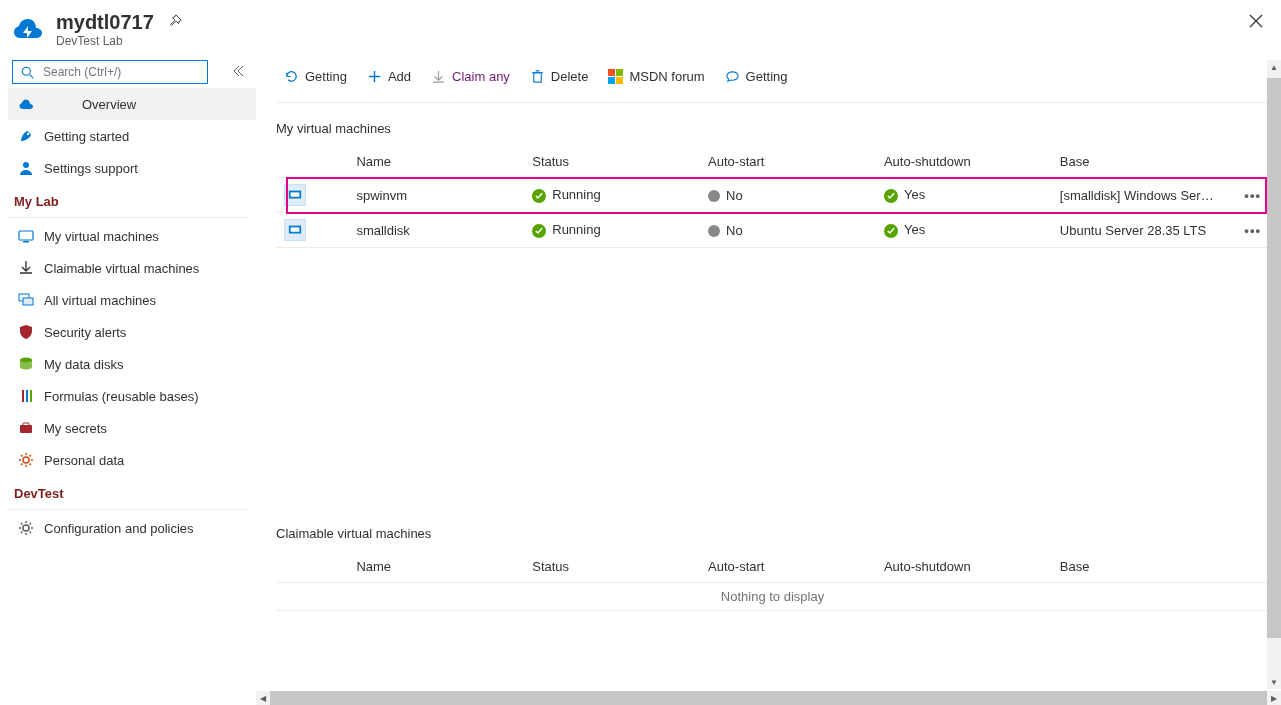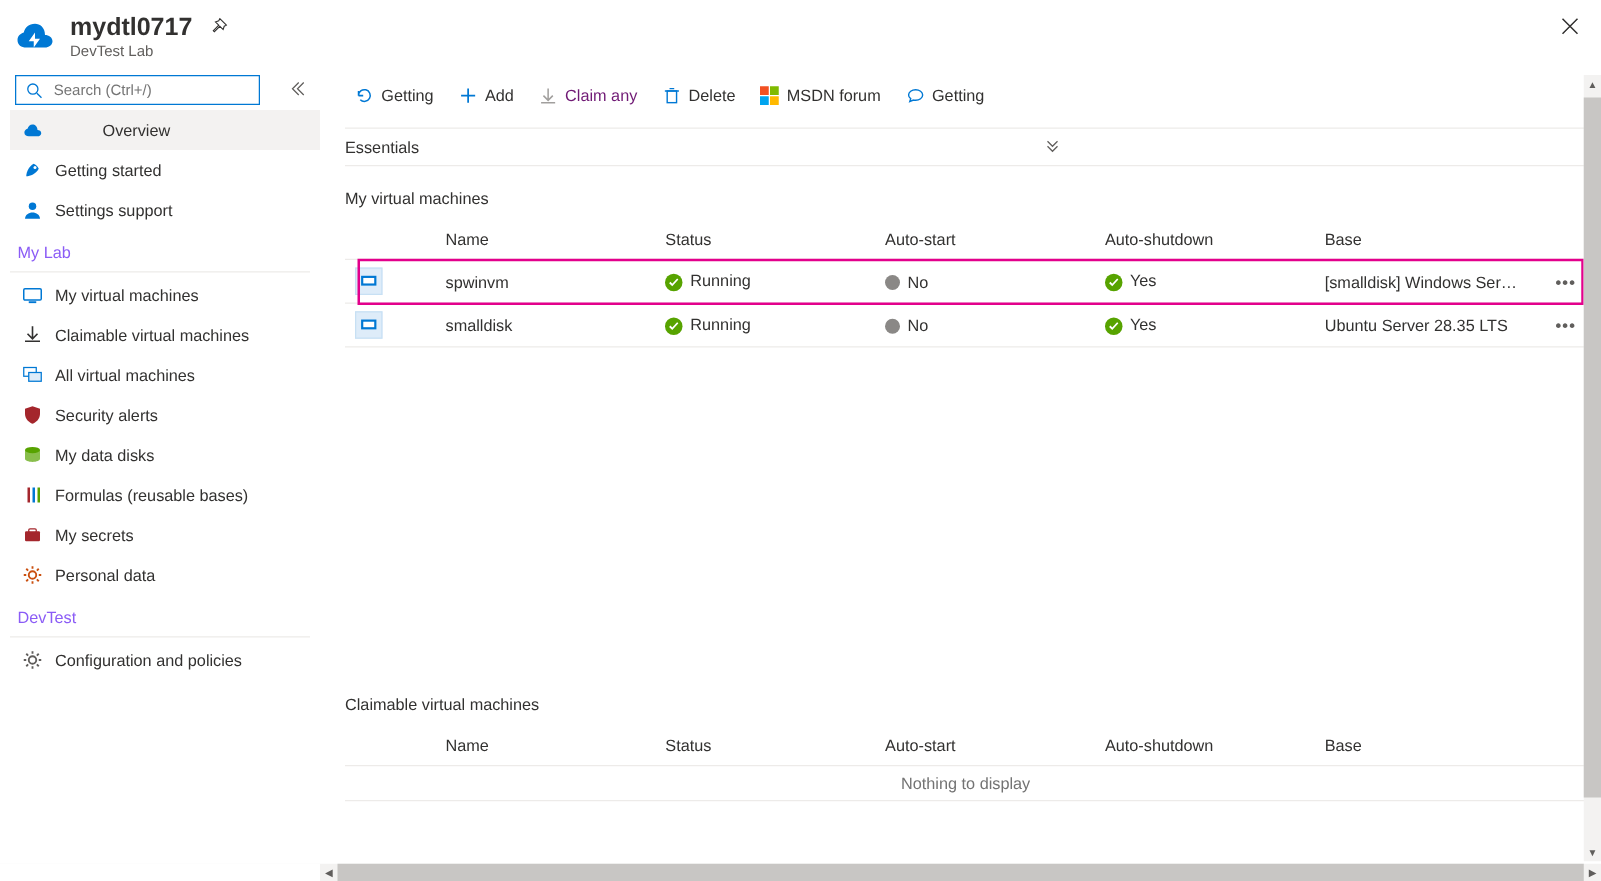--- a/index.html
+++ b/index.html
@@ -52,23 +52,23 @@
   .nav-item {
     display:flex; align-items:center;
     gap:10px;
     padding: 6px 10px;
     cursor:pointer;
     font-size:13px;
     height:32px;
   }
   .nav-item.selected { background:#f3f2f1;gap:48px; }
   .nav-section {
-    font-size:13px; font-weight:400;
+    font-size:13px; font-weight:700;
     padding: 10px 10px 6px 6px;
-    color:#8b5cf6;
+    color:#7f1d1d;
   }
   .nav-divider { border-top:1px solid #edebe9; margin: 2px 8px 2px 0; }
   .ic { width:16px; height:16px; display:flex; align-items:center; justify-content:center; flex-shrink:0;}
 
   
   .main { flex:1; overflow:auto; padding: 0 12px 0 20px; position:relative; }
   .toolbar {
     display:flex; align-items:center;
     gap: 4px;
     padding: 6px 0 12px 0;
@@ -341,28 +341,20 @@
         <span>MSDN forum</span>
       </div>
       <div class="tool-btn">
         <svg width="15" height="15" viewBox="0 0 16 16">
             <path d="M8 3c3.3 0 6 2 6 4.5S11.3 12 8 12c-.6 0-1.2-.07-1.8-.2L3 13l.8-2.4C2.7 9.8 2 8.7 2 7.5 2 5 4.7 3 8 3z" fill="none" stroke="#0078d4" stroke-width="1.2"></path>
           </svg>
         <span>Getting</span>
       </div>
     </div>
 
-    <div class="essentials">
-      <span>Essentials</span>
-      <span class="chev">
-        <svg width="14" height="14" viewBox="0 0 14 14">
-            <path d="M3 4l4 4 4-4M3 8l4 4 4-4" fill="none" stroke="#605e5c" stroke-width="1"></path>
-          </svg>
-      </span>
-    </div>
 
     <div class="section-title">My virtual machines</div>
     <div style="position:relative;">
     <table class="vm-table">
       <thead>
         <tr>
           <th class="col-icon"></th>
           <th class="col-name">Name</th>
           <th class="col-status">Status</th>
           <th class="col-auto">Auto-start</th>

